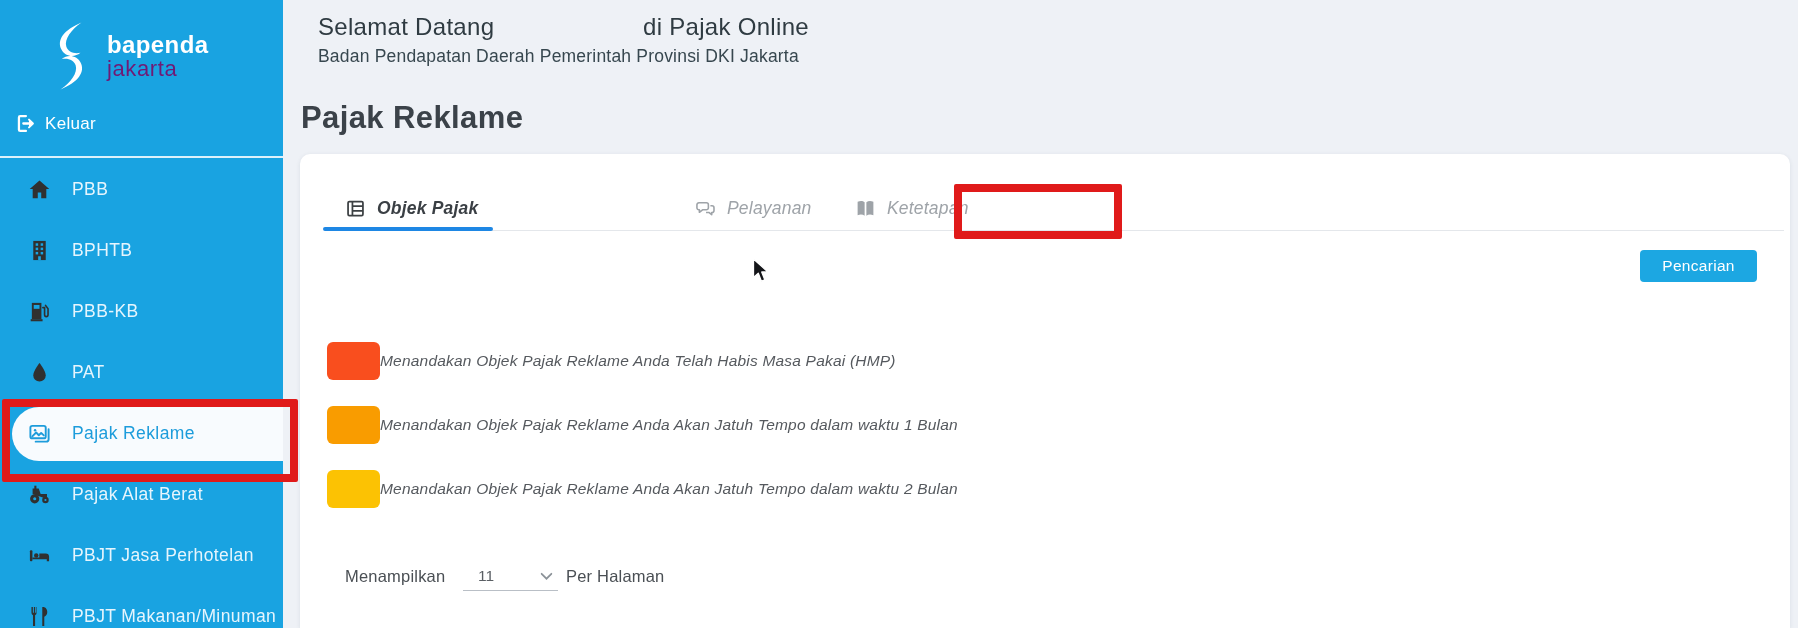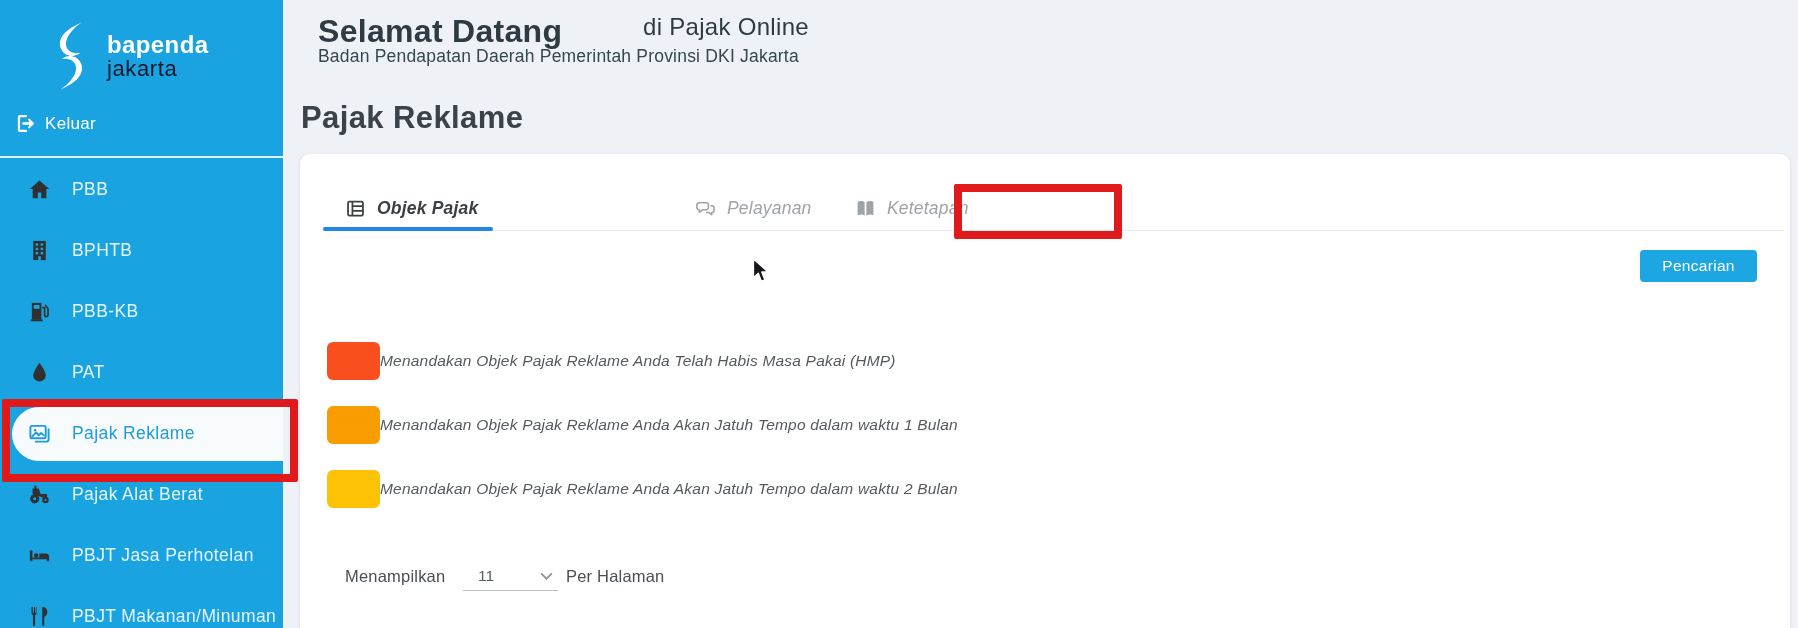--- a/index.html
+++ b/index.html
@@ -7,21 +7,21 @@
               font-family:"Liberation Sans","DejaVu Sans",sans-serif; }
   .screen { position:relative; width:1798px; height:628px; background:#EEF1F6; }
 
   
   .sidebar { position:absolute; left:0; top:0; width:283px; height:628px;
              background:#19A3E1; color:#EAF6FD; z-index:2; }
   .brand { position:absolute; left:49px; top:18px; display:flex; align-items:flex-start; }
   .brand-swoosh { width:44px; height:76px; margin-right:14px; }
   .brand-text { line-height:1.05; padding-top:14px; }
   .brand-bold { font-size:24px; font-weight:bold; color:#fff; letter-spacing:.4px; }
-  .brand-light { font-size:22px; font-weight:400; color:#0f172a; letter-spacing:.6px; }
+  .brand-light { font-size:22px; font-weight:400; color:#701a75; letter-spacing:.6px; }
   .logout { position:absolute; left:15px; top:113px; display:flex; align-items:center;
             cursor:pointer; }
   .logout svg { width:21px; height:21px; margin-right:9px; }
   .logout-label { font-size:17px; color:#FFFFFF; letter-spacing:.3px; }
   .sb-divider { position:absolute; left:0; top:156px; width:283px; height:2px;
                 background:rgba(255,255,255,.85); }
   .nav { position:absolute; left:0; top:159px; width:283px; }
   .nav-item { position:relative; height:61px; display:flex; align-items:center;
               padding-left:27px; cursor:pointer; }
   .nav-icon { width:24px; height:24px; flex:0 0 24px; margin-right:21px;
@@ -29,22 +29,22 @@
   .nav-icon svg { width:23px; height:23px; }
   .nav-label { font-size:17.5px; font-weight:500; color:#E6F5FD; letter-spacing:.4px;
                white-space:nowrap; }
   .nav-item.active::before { content:""; position:absolute; left:12px; right:0; top:4px;
                height:54px; background:#F8FBFE; border-radius:27px 0 0 27px; }
   .nav-item.active .nav-icon { color:#1D9CDB; position:relative; }
   .nav-item.active .nav-label { color:#1D9CDB; position:relative; }
 
   
   .main { position:absolute; left:283px; top:0; width:1515px; height:628px; }
-  .welcome-prefix { position:absolute; left:35px; top:13px; font-size:32px;
-                    color:#2F3B42; font-weight:700; letter-spacing:.3px; }
+  .welcome-prefix { position:absolute; left:35px; top:13px; font-size:24px;
+                    color:#2F3B42; font-weight:400; letter-spacing:.3px; }
   .welcome-suffix { position:absolute; left:360px; top:13px; font-size:24px;
                     color:#2F3B42; font-weight:400; letter-spacing:.3px; }
   .welcome-sub { position:absolute; left:35px; top:46px; font-size:17.5px;
                  color:#37474F; letter-spacing:.2px; }
   .page-title { position:absolute; left:18px; top:100px; font-size:31px;
                 color:#3B4249; font-weight:600; letter-spacing:.4px; }
 
   .card { position:absolute; left:17px; top:154px; width:1490px; height:474px;
           background:#FFFFFF; border-radius:10px 10px 0 0;
           box-shadow:0 1px 4px rgba(40,60,80,.10); }

